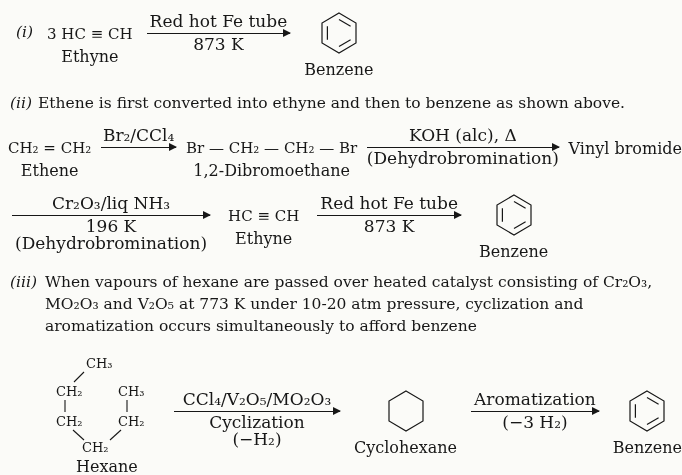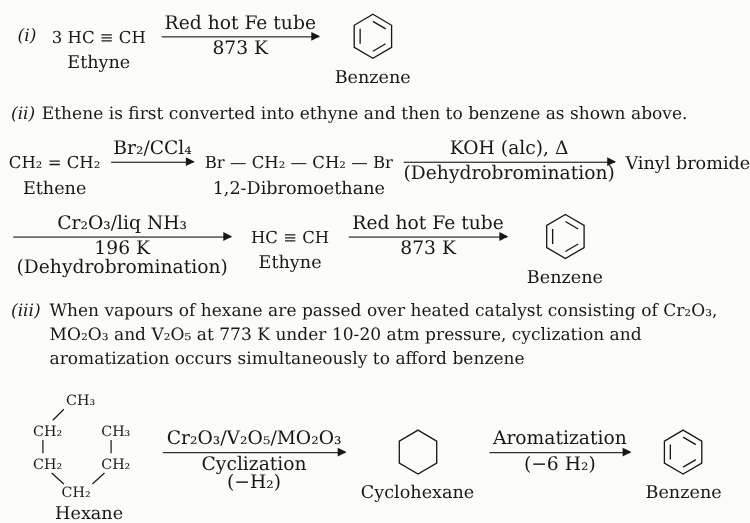--- a/index.html
+++ b/index.html
@@ -25,21 +25,21 @@
   .snum { font-style:italic; white-space:nowrap; }
   .intro { margin:14px 0 0 10px; line-height:21px; }
   .intro .snum { margin-right:6px; }
   .para { display:flex; gap:8px; margin:10px 0 0 10px; line-height:22px; }
   .ring polygon, .ring line { fill:none; stroke:#171717; stroke-width:1.2; }
   .skel line { stroke:#171717; stroke-width:1.1; }
   .skel text { font-family:"DejaVu Serif","Liberation Serif",serif; font-size:13px; fill:#171717; }
   .sec-i { margin:8px 0 0 16px; gap:14px; }
   .row1 { margin:8px 0 0 8px; gap:10px; }
   .row2 { margin:10px 0 0 12px; gap:18px; }
-  .row3 { margin:14px 0 0 28px; gap:14px; }
+  .row3 { margin:14px 0 0 28px; gap:14px;justify-content:flex-end; }
 </style>
 </head>
 <body>
 
 <div class="row sec-i">
   <span class="snum" style="margin-top:15px">(i)</span>
   <div class="stack" style="margin-top:15px">
     <div class="formula">3 HC ≡ CH</div>
     <div class="cname">Ethyne</div>
   </div>
@@ -133,35 +133,35 @@
       <line x1="19" y1="75" x2="30" y2="85"></line>
       <text x="28" y="97">CH₂</text>
       <line x1="56" y1="85" x2="67" y2="75"></line>
       <text x="64" y="71">CH₂</text>
       <line x1="73" y1="45" x2="73" y2="57"></line>
       <text x="64" y="41">CH₃</text>
     </svg>
     <div class="cname">Hexane</div>
   </div>
   <div class="arrow" style="min-width:166px; margin-top:40px">
-    <div class="atop">Cr₂O₃/V₂O₅/MO₂O₃</div>
+    <div class="atop">CCl₄/V₂O₅/MO₂O₃</div>
     <div class="aline"></div>
     <div class="abot">Cyclization</div>
     <div class="abot">(−H₂)</div>
   </div>
   <div class="stack" style="margin-top:37px">
     <svg class="ring" width="44" height="48" viewBox="0 0 44 48">
       <polygon points="22,3 39,13 39,33 22,43 5,33 5,13"></polygon>
     </svg>
     <div class="cname">Cyclohexane</div>
   </div>
   <div class="arrow" style="min-width:126px; margin-top:40px">
     <div class="atop">Aromatization</div>
     <div class="aline"></div>
-    <div class="abot">(−6 H₂)</div>
+    <div class="abot">(−3 H₂)</div>
   </div>
   <div class="stack" style="margin-top:37px">
     <svg class="ring" width="44" height="48" viewBox="0 0 44 48">
       <polygon points="22,3 39,13 39,33 22,43 5,33 5,13"></polygon>
       <line x1="22" y1="9.4" x2="33.6" y2="16.2"></line>
       <line x1="33.6" y1="29.8" x2="22" y2="36.6"></line>
       <line x1="10.4" y1="16.2" x2="10.4" y2="29.8"></line>
     </svg>
     <div class="cname">Benzene</div>
   </div>

